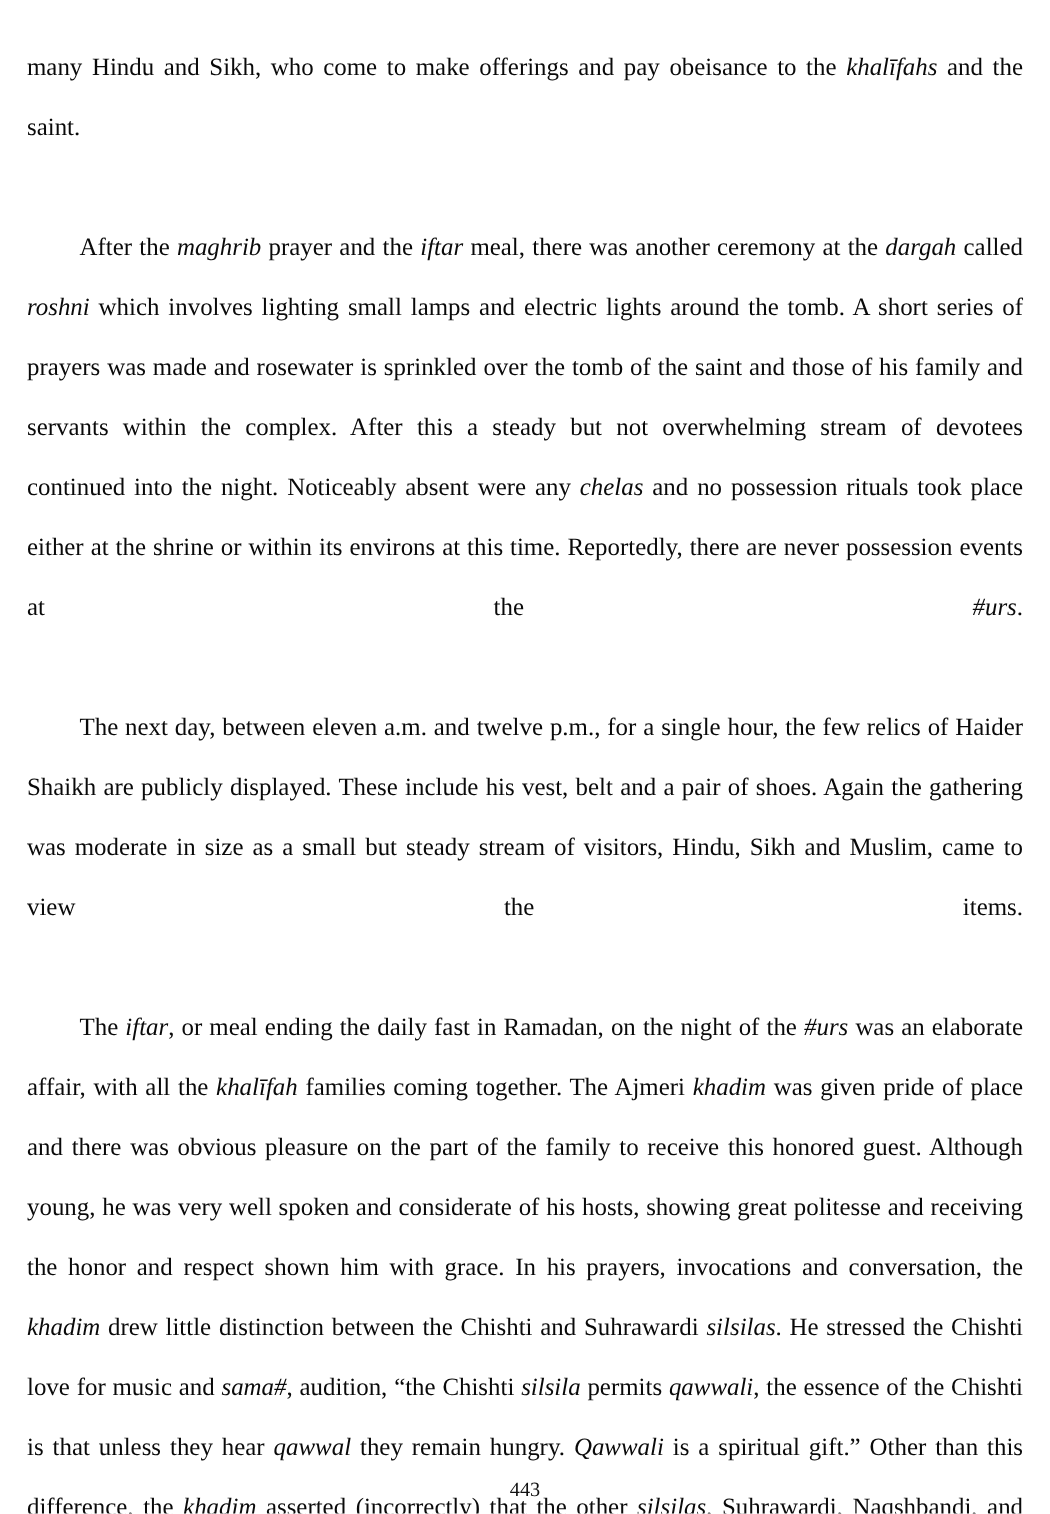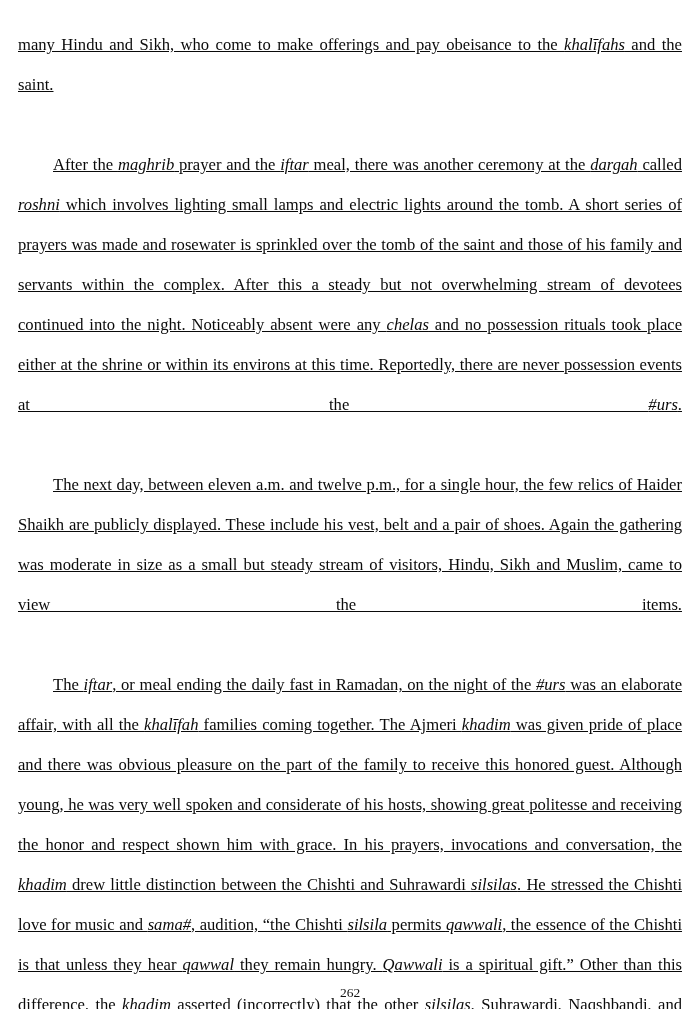--- a/index.html
+++ b/index.html
@@ -32,21 +32,20 @@
   p.para {
     margin: 0;
     padding: 0;
     font-size: 16.6px;
     line-height: 40px;
     text-align: justify;
     text-justify: inter-word;
     -webkit-hyphens: none;
     hyphens: none;
     word-spacing: 0.02em;
-    text-decoration: underline;
   }
   p.indent {
     text-indent: 35px;
   }
   
   p.para::after {
     content: "";
     display: inline-block;
     width: 100%;
   }
@@ -69,15 +68,15 @@
 
 <div class="page">
 
   <div class="textblock">
     <p class="para">many Hindu and Sikh, who come to make offerings and pay obeisance to the <i>khalīfahs</i> and the saint.</p>
     <p class="para indent">After the <i>maghrib</i> prayer and the <i>iftar</i> meal, there was another ceremony at the <i>dargah</i> called <i>roshni</i> which involves lighting small lamps and electric lights around the tomb.  A short series of prayers was made and rosewater is sprinkled over the tomb of the saint and those of his family and servants within the complex.  After this a steady but not overwhelming stream of devotees continued into the night. Noticeably absent were any <i>chelas</i> and no possession rituals took place either at the shrine or within its environs at this time.  Reportedly, there are never possession events at the <i>#urs</i>.</p>
     <p class="para indent">The next day, between eleven a.m. and twelve p.m., for a single hour, the few relics of Haider Shaikh are publicly displayed.  These include his vest, belt and a pair of shoes.  Again the gathering was moderate in size as a small but steady stream of visitors, Hindu, Sikh and Muslim, came to view the items.</p>
     <p class="para indent">The <i>iftar</i>, or meal ending the daily fast in Ramadan, on the night of the <i>#urs</i> was an elaborate affair, with all the <i>khalīfah</i> families coming together.  The Ajmeri <i>khadim</i> was given pride of place and there was obvious pleasure on the part of the family to receive this honored guest.  Although young, he was very well spoken and considerate of his hosts, showing great politesse and receiving the honor and respect shown him with grace.  In his prayers, invocations and conversation, the <i>khadim</i> drew little distinction between the Chishti and Suhrawardi <i>silsilas</i>. He stressed the Chishti love for music and <i>sama#</i>, audition, “the Chishti <i>silsila</i> permits <i>qawwali</i>, the essence of the Chishti is that unless they hear <i>qawwal</i> they remain hungry.  <i>Qawwali</i> is a spiritual gift.”  Other than this difference, the <i>khadim</i> asserted (incorrectly) that the other <i>silsilas</i>, Suhrawardi, Naqshbandi, and Qadiri, are all offshoots of the Chishtiyya.  He further drew the</p>
   </div>
 
-  <div class="pagenum">262</div>
+  <div class="pagenum">443</div>
 
 </div>
 
 </body></html>

